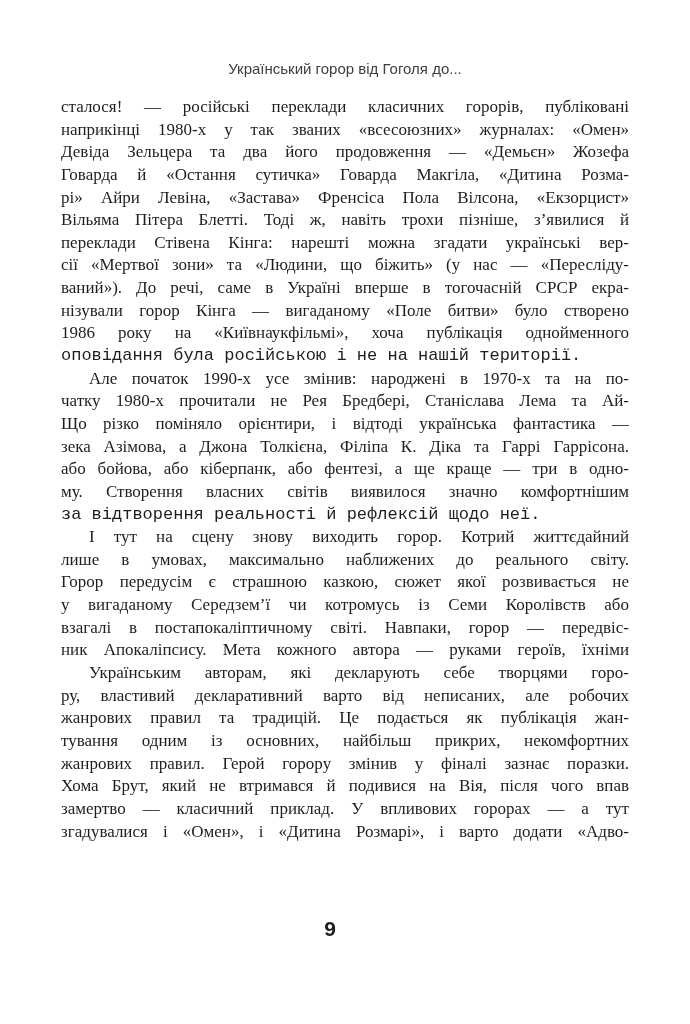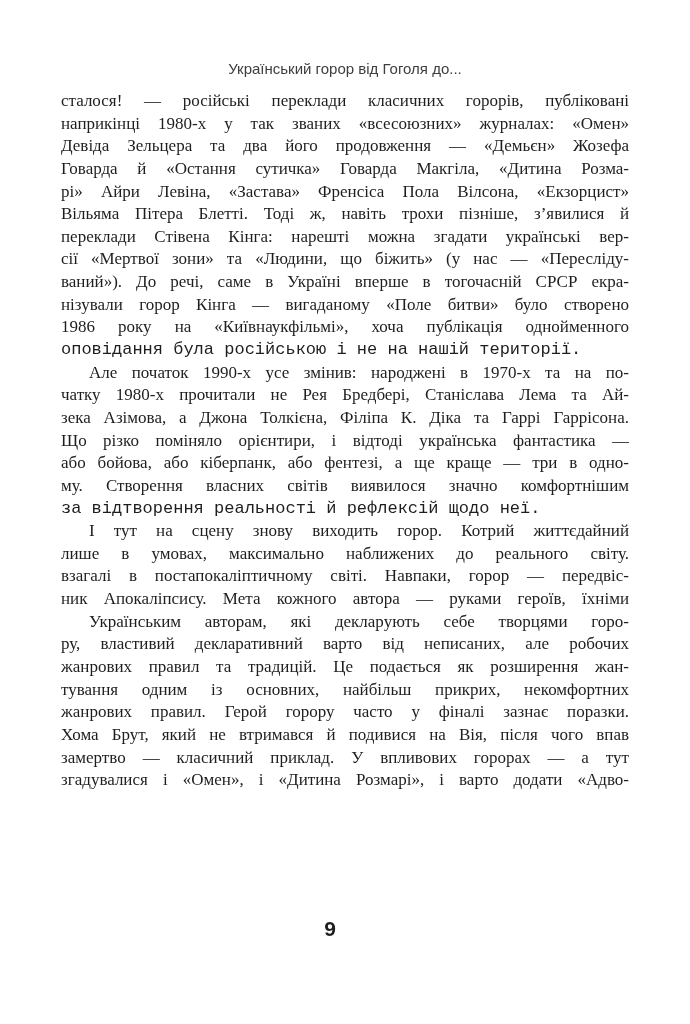--- a/index.html
+++ b/index.html
@@ -22,21 +22,21 @@
     left: 0;
     width: 690px;
     text-align: center;
     font-family: "Liberation Sans", "DejaVu Sans", sans-serif;
     font-size: 15px;
     line-height: 18px;
     color: #3e3e3e;
   }
   .body-text {
     position: absolute;
-    top: 90px;
+    top: 96px;
     left: 61px;
     width: 568px;
     font-size: 17px;
     line-height: 22.65px;
     color: #1e1e1e;
   }
   .para {
     margin: 0;
     padding: 0;
   }
@@ -83,38 +83,40 @@
         <div class="line">переклади Стівена Кінга: нарешті можна згадати українські вер-</div>
         <div class="line">сії «Мертвої зони» та «Людини, що біжить» (у нас — «Пересліду-</div>
         <div class="line">ваний»). До речі, саме в Україні вперше в тогочасній СРСР екра-</div>
         <div class="line">нізували горор Кінга — вигаданому «Поле битви» було створено</div>
         <div class="line">1986 року на «Київнаукфільмі», хоча публікація однойменного</div>
         <div class="line flush">оповідання була російською і не на нашій території.</div>
       </div>
       <div class="para">
         <div class="line indent">Але початок 1990-х усе змінив: народжені в 1970-х та на по-</div>
         <div class="line">чатку 1980-х прочитали не Рея Бредбері, Станіслава Лема та Ай-</div>
+        <div class="line">Що різко поміняло орієнтири, і відтоді українська фантастика —</div>
         <div class="line">зека Азімова, а Джона Толкієна, Філіпа К. Діка та Гаррі Гаррісона.</div>
-        <div class="line">Що різко поміняло орієнтири, і відтоді українська фантастика —</div>
         <div class="line">або бойова, або кіберпанк, або фентезі, а ще краще — три в одно-</div>
         <div class="line">му. Створення власних світів виявилося значно комфортнішим</div>
         <div class="line flush">за відтворення реальності й рефлексій щодо неї.</div>
       </div>
       <div class="para">
         <div class="line indent">І тут на сцену знову виходить горор. Котрий життєдайний</div>
         <div class="line">лише в умовах, максимально наближених до реального світу.</div>
+        <div class="line">Горор передусім є страшною казкою, сюжет якої розвивається не</div>
+        <div class="line">у вигаданому Середзем’ї чи котромусь із Семи Королівств або</div>
         <div class="line">взагалі в постапокаліптичному світі. Навпаки, горор — передвіс-</div>
         <div class="line">ник Апокаліпсису. Мета кожного автора — руками героїв, їхніми</div>
       </div>
       <div class="para">
         <div class="line indent">Українським авторам, які декларують себе творцями горо-</div>
         <div class="line">ру, властивий декларативний варто від неписаних, але робочих</div>
-        <div class="line">жанрових правил та традицій. Це подається як розширення жан-</div>
+        <div class="line">жанрових правил та традицій. Це подається як публікація жан-</div>
         <div class="line">тування одним із основних, найбільш прикрих, некомфортних</div>
-        <div class="line">жанрових правил. Герой горору часто у фіналі зазнає поразки.</div>
+        <div class="line">жанрових правил. Герой горору змінив у фіналі зазнає поразки.</div>
         <div class="line">Хома Брут, який не втримався й подивися на Вія, після чого впав</div>
         <div class="line">замертво — класичний приклад. У впливових горорах — а тут</div>
         <div class="line">згадувалися і «Омен», і «Дитина Розмарі», і варто додати «Адво-</div>
       </div>
     </div>
 
   <div class="page-number">9</div>
 </div>
 
 </body></html>

